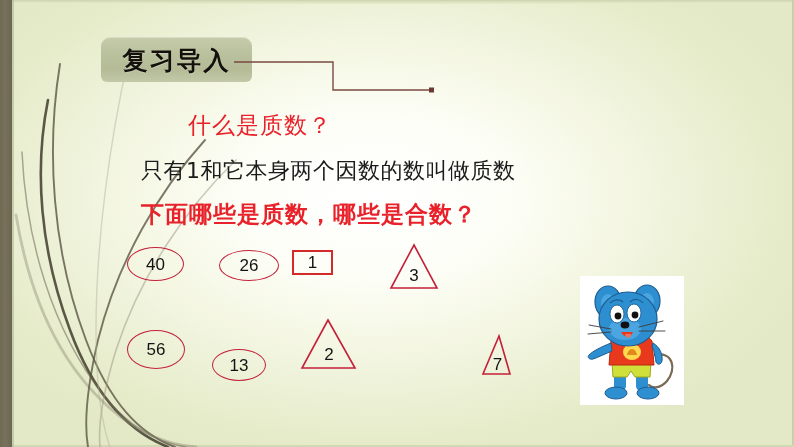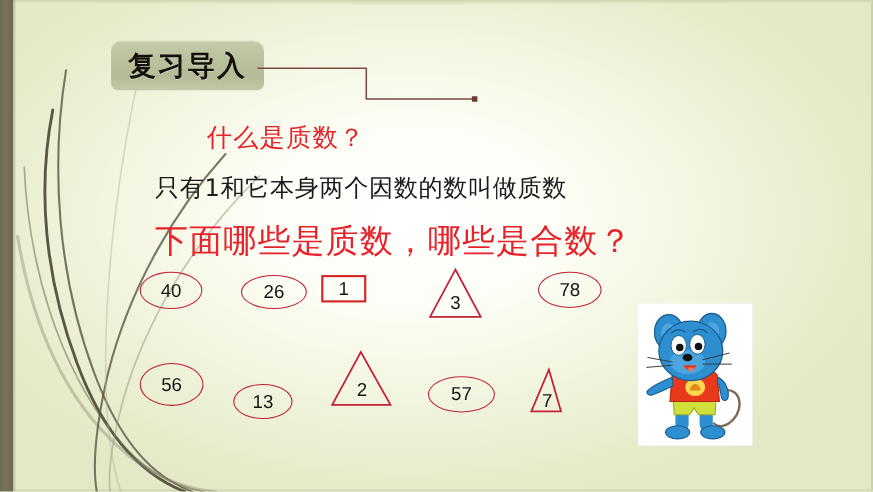--- a/index.html
+++ b/index.html
@@ -73,20 +73,21 @@
   
   .title-box {
     position: absolute;
     left: 101px;
     top: 37px;
     width: 139px;
     height: 45px;
     border-radius: 9px 9px 6px 6px;
     background: linear-gradient(180deg, #c6ccab 0%, #b9c09c 40%, #b4bb96 72%, #c3c9a8 100%);
     box-shadow: inset 0 1px 0 rgba(255,255,255,.35);
+    padding-left: 12px;
   }
   .title-text {
     position: absolute;
     left: 0; right: 0; top: 50%;
     transform: translateY(-50%);
     text-align: center;
     font-family: "DejaVu Serif", "Liberation Serif", serif;
     font-weight: bold;
     font-size: 25px;
     letter-spacing: 2px;
@@ -120,25 +121,26 @@
     font-size: 22px;
     color: #1b1b1b;
     letter-spacing: .5px;
     white-space: nowrap;
     font-family: "DejaVu Sans", "Liberation Sans", sans-serif;
   }
   .q2 {
     position: absolute;
     left: 141px;
     top: 199px;
-    font-size: 30px;
+    font-size: 23px;
     color: #e8212a;
     letter-spacing: 1px;
     white-space: nowrap;
     font-family: "DejaVu Sans", "Liberation Sans", sans-serif;
+    font-weight: bold;
   }
   
   .shape {
     position: absolute;
     box-sizing: border-box;
     display: flex;
     align-items: center;
     justify-content: center;
   }
   .shape .num {
@@ -230,42 +232,36 @@
     <span class="num">1</span>
   </div>
 
   <div class="shape tri" style="left:389px; top:243px; width:50px; height:47px;">
     <svg width="50" height="47" viewBox="0 0 50 47">
       <polygon points="25,2 48,45 2,45" fill="none" stroke="#c4203a" stroke-width="1.6"></polygon>
     </svg>
     <span class="num" style="transform:translateY(9px);">3</span>
   </div>
 
-  <div class="shape ellipse" style="left:489px; top:247px; width:58px; height:33px;">
-    <span class="num">78</span>
-  </div>
 
   <div class="shape ellipse" style="left:127px; top:330px; width:58px; height:39px;text-align:center;">
     <span class="num">56</span>
   </div>
 
   <div class="shape ellipse" style="left:212px; top:349px; width:54px; height:32px;justify-content:center;">
     <span class="num">13</span>
   </div>
 
   <div class="shape tri" style="left:300px; top:318px; width:58px; height:52px;">
     <svg width="58" height="52" viewBox="0 0 58 52">
       <polygon points="28,2 55,50 2,50" fill="none" stroke="#c4203a" stroke-width="1.6"></polygon>
     </svg>
     <span class="num" style="transform:translateY(10px);">2</span>
   </div>
 
-  <div class="shape ellipse" style="left:389px; top:342px; width:61px; height:33px;">
-    <span class="num">57</span>
-  </div>
 
   <div class="shape tri" style="left:481px; top:334px; width:31px; height:42px;">
     <svg width="31" height="42" viewBox="0 0 31 42">
       <polygon points="18,2 29,40 2,40" fill="none" stroke="#c4203a" stroke-width="1.6"></polygon>
     </svg>
     <span class="num" style="transform:translate(1px,9px);">7</span>
   </div>
 
   <div class="mouse-frame">
     <svg width="102" height="127" viewBox="0 0 102 127">

